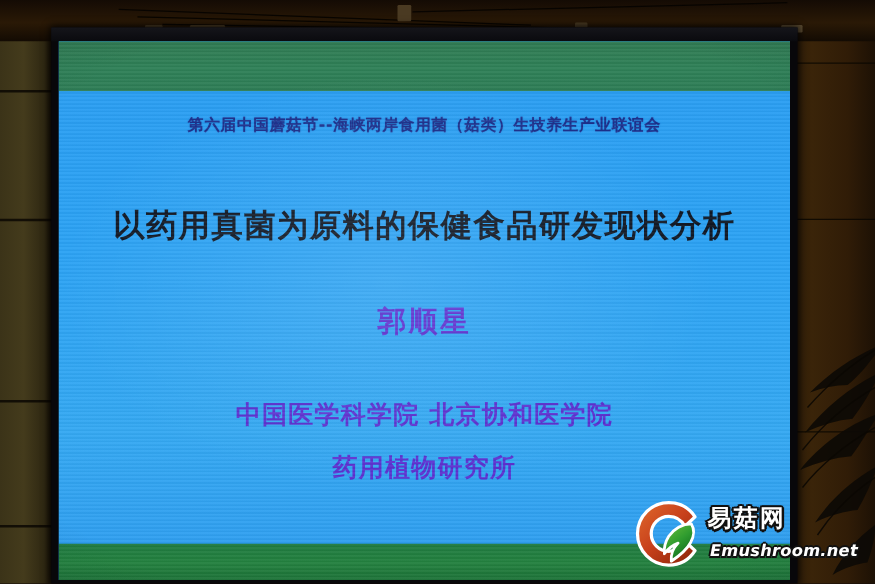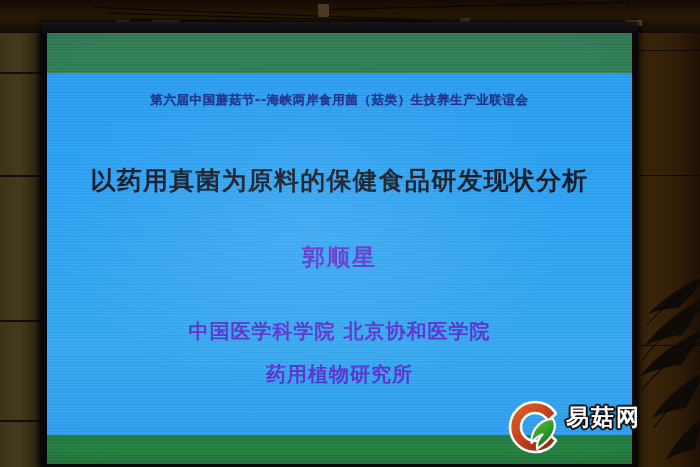--- a/index.html
+++ b/index.html
@@ -215,21 +215,21 @@
     position: relative;
   }
   .wm-text {
     position: relative;
     flex: 1 1 auto;
     height: 54px;
   }
   .wm-cn {
     position: absolute;
     left: 0; top: 2px;
-    font-size: 23px;
+    font-size: 19px;
     font-weight: bold;
     letter-spacing: 2px;
     color: #ffffff;
     -webkit-text-stroke: 2.5px #111;
     paint-order: stroke fill;
     text-shadow:
       1px 1px 0 #111, -1px 1px 0 #111, 1px -1px 0 #111, -1px -1px 0 #111,
       2px 0 0 #111, -2px 0 0 #111, 0 2px 0 #111, 0 -2px 0 #111;
     white-space: nowrap;
   }
@@ -345,16 +345,17 @@
                  L40 33 C37.2 38 32.6 41 27 41 C19.3 41 13 34.7 13 27 C13 19.3 19.3 13 27 13
                  C32.6 13 37.2 16 40 21 L48 13.5 C43.5 6.4 36 2 27 2 Z" fill="url(#gRed)" stroke="#ffffff" stroke-width="2.6" stroke-linejoin="round"></path>
 
         <path d="M45 19 C38 19 31 23 27 29 C24.5 33 23 38 23.5 43
                  C26.5 39 30 36 34.5 34.5 C30.5 38.5 28.5 43.5 29 49
                  C35 45 41 40.5 44.5 34 C47.5 28.5 47.5 23 45 19 Z" fill="url(#gGrn)" stroke="#ffffff" stroke-width="2.2" stroke-linejoin="round"></path>
       </svg>
     </div>
     <div class="wm-text">
       <div class="wm-cn">易菇网</div>
+      <div class="wm-en">Emushroom.net</div>
     </div>
   </div>
 
 </div>
 
 </body></html>

